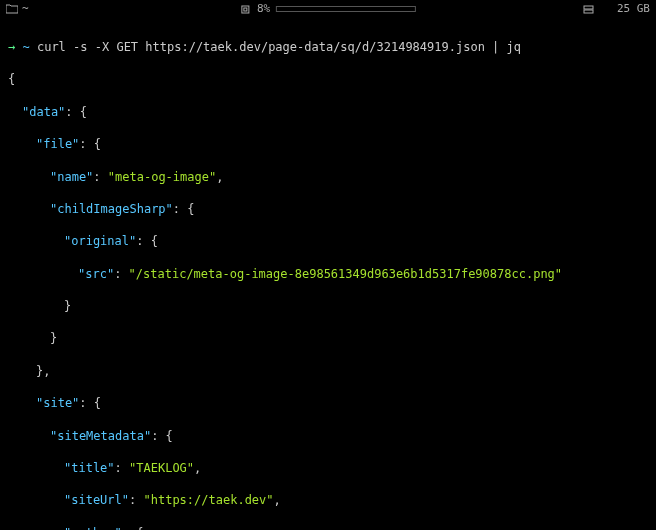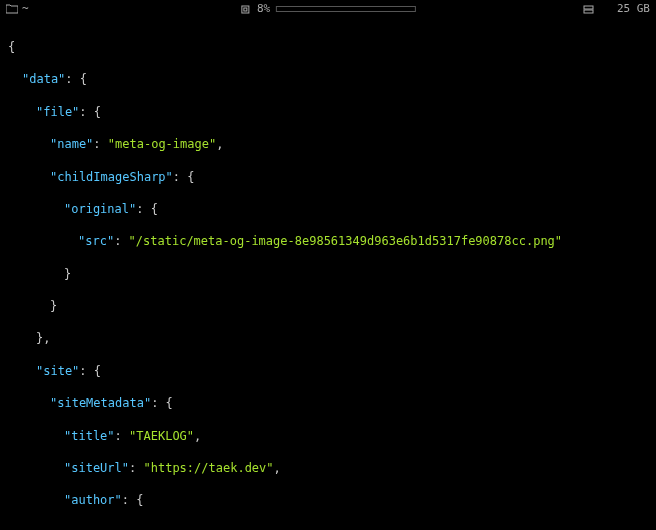--- a/index.html
+++ b/index.html
@@ -78,20 +78,21 @@
       <svg width="11" height="11" viewBox="0 0 11 11">
           <rect x="1" y="2" width="9" height="3" fill="none" stroke="#aaa"></rect>
           <rect x="1" y="6" width="9" height="3" fill="none" stroke="#aaa"></rect>
         </svg>
     </span>
     <span>25 GB</span>
   </div>
 </div>
 
 <div class="terminal">
+<span class="line"><span class="prompt-arrow">→</span> <span class="prompt-tilde">~</span> <span class="cmd">curl -s -X GET https://taek.dev/page-data/sq/d/3214984919.json <span class="pipe">|</span> <span class="jq">jq</span></span></span>
 <span class="line"><span class="brace">{</span></span>
 <span class="line i1"><span class="key">"data"</span><span class="colon">: </span><span class="brace">{</span></span>
 <span class="line i2"><span class="key">"file"</span><span class="colon">: </span><span class="brace">{</span></span>
 <span class="line i3"><span class="key">"name"</span><span class="colon">: </span><span class="str">"meta-og-image"</span><span class="comma">,</span></span>
 <span class="line i3"><span class="key">"childImageSharp"</span><span class="colon">: </span><span class="brace">{</span></span>
 <span class="line i4"><span class="key">"original"</span><span class="colon">: </span><span class="brace">{</span></span>
 <span class="line i5"><span class="key">"src"</span><span class="colon">: </span><span class="str">"/static/meta-og-image-8e98561349d963e6b1d5317fe90878cc.png"</span></span>
 <span class="line i4"><span class="brace">}</span></span>
 <span class="line i3"><span class="brace">}</span></span>
 <span class="line i2"><span class="brace">}</span><span class="comma">,</span></span>

